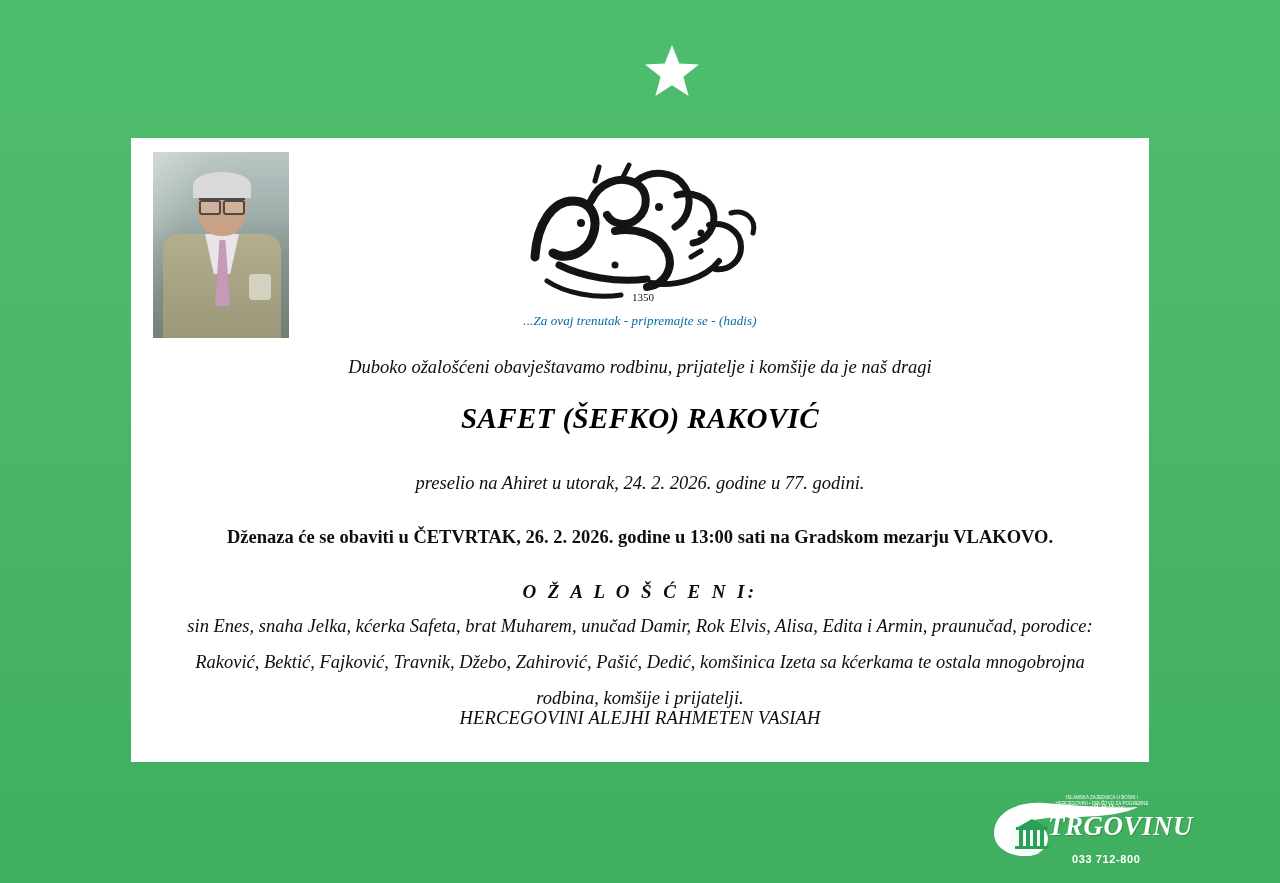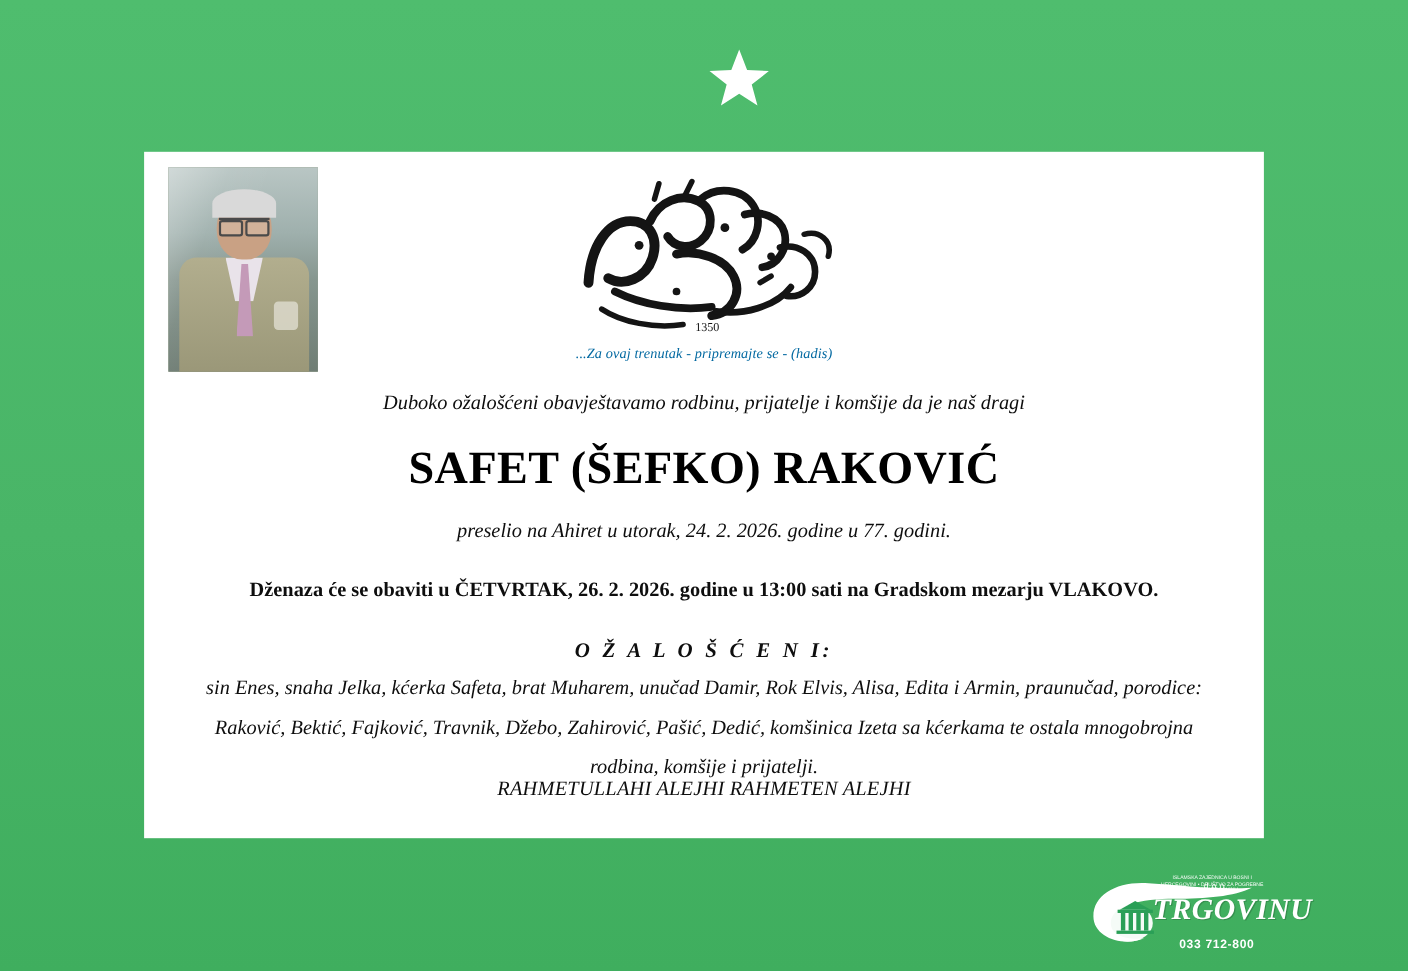--- a/index.html
+++ b/index.html
@@ -187,22 +187,23 @@
     font-style: italic;
     font-size: 18.5px;
     color: #0d0d0d;
   }
 
   .name {
     position: absolute;
     top: 264px;
     left: 0;
     width: 100%;
+    font-style: italic;
     font-weight: bold;
-    font-size: 42px;
+    font-size: 29px;
     letter-spacing: .4px;
     color: #000;
   }
 
   .passed {
     position: absolute;
     top: 335px;
     left: 0;
     width: 100%;
     font-style: italic;
@@ -373,21 +374,21 @@
     </div>
 
     <div class="content">
       <div class="hadith">...Za ovaj trenutak - pripremajte se - (hadis)</div>
       <div class="intro">Duboko ožalošćeni obavještavamo rodbinu, prijatelje i komšije da je naš dragi</div>
       <div class="name">SAFET (ŠEFKO) RAKOVIĆ</div>
       <div class="passed">preselio na Ahiret u utorak, 24. 2. 2026. godine u 77. godini.</div>
       <div class="funeral">Dženaza će se obaviti u ČETVRTAK, 26. 2. 2026. godine u 13:00 sati na Gradskom mezarju VLAKOVO.</div>
       <div class="mourners-title">O Ž A L O Š Ć E N I:</div>
       <div class="mourners-list">sin Enes, snaha Jelka, kćerka Safeta, brat Muharem, unučad Damir, Rok Elvis, Alisa, Edita i Armin, praunučad, porodice: Raković, Bektić, Fajković, Travnik, Džebo, Zahirović, Pašić, Dedić, komšinica Izeta sa kćerkama te ostala mnogobrojna rodbina, komšije i prijatelji.</div>
-      <div class="closing">RAHMETULLAHI ALEJHI RAHMETEN ALEJHI</div>
+      <div class="closing">HERCEGOVINI ALEJHI RAHMETEN VASIAH</div>
     </div>
 
   </div>
 
   <div class="logo">
     <svg class="swoosh" viewBox="0 0 176 60">
       <path d="M8 34 C8 14 30 2 58 4 C90 6 120 10 152 8 C136 16 110 18 82 18 C50 18 26 24 24 38 C22 50 36 56 54 54 C36 62 8 54 8 34 Z" fill="#ffffff"></path>
       <ellipse cx="40" cy="40" rx="22" ry="17" fill="#ffffff" opacity="0.95"></ellipse>
     </svg>
     <svg class="pillar" viewBox="0 0 40 34">

